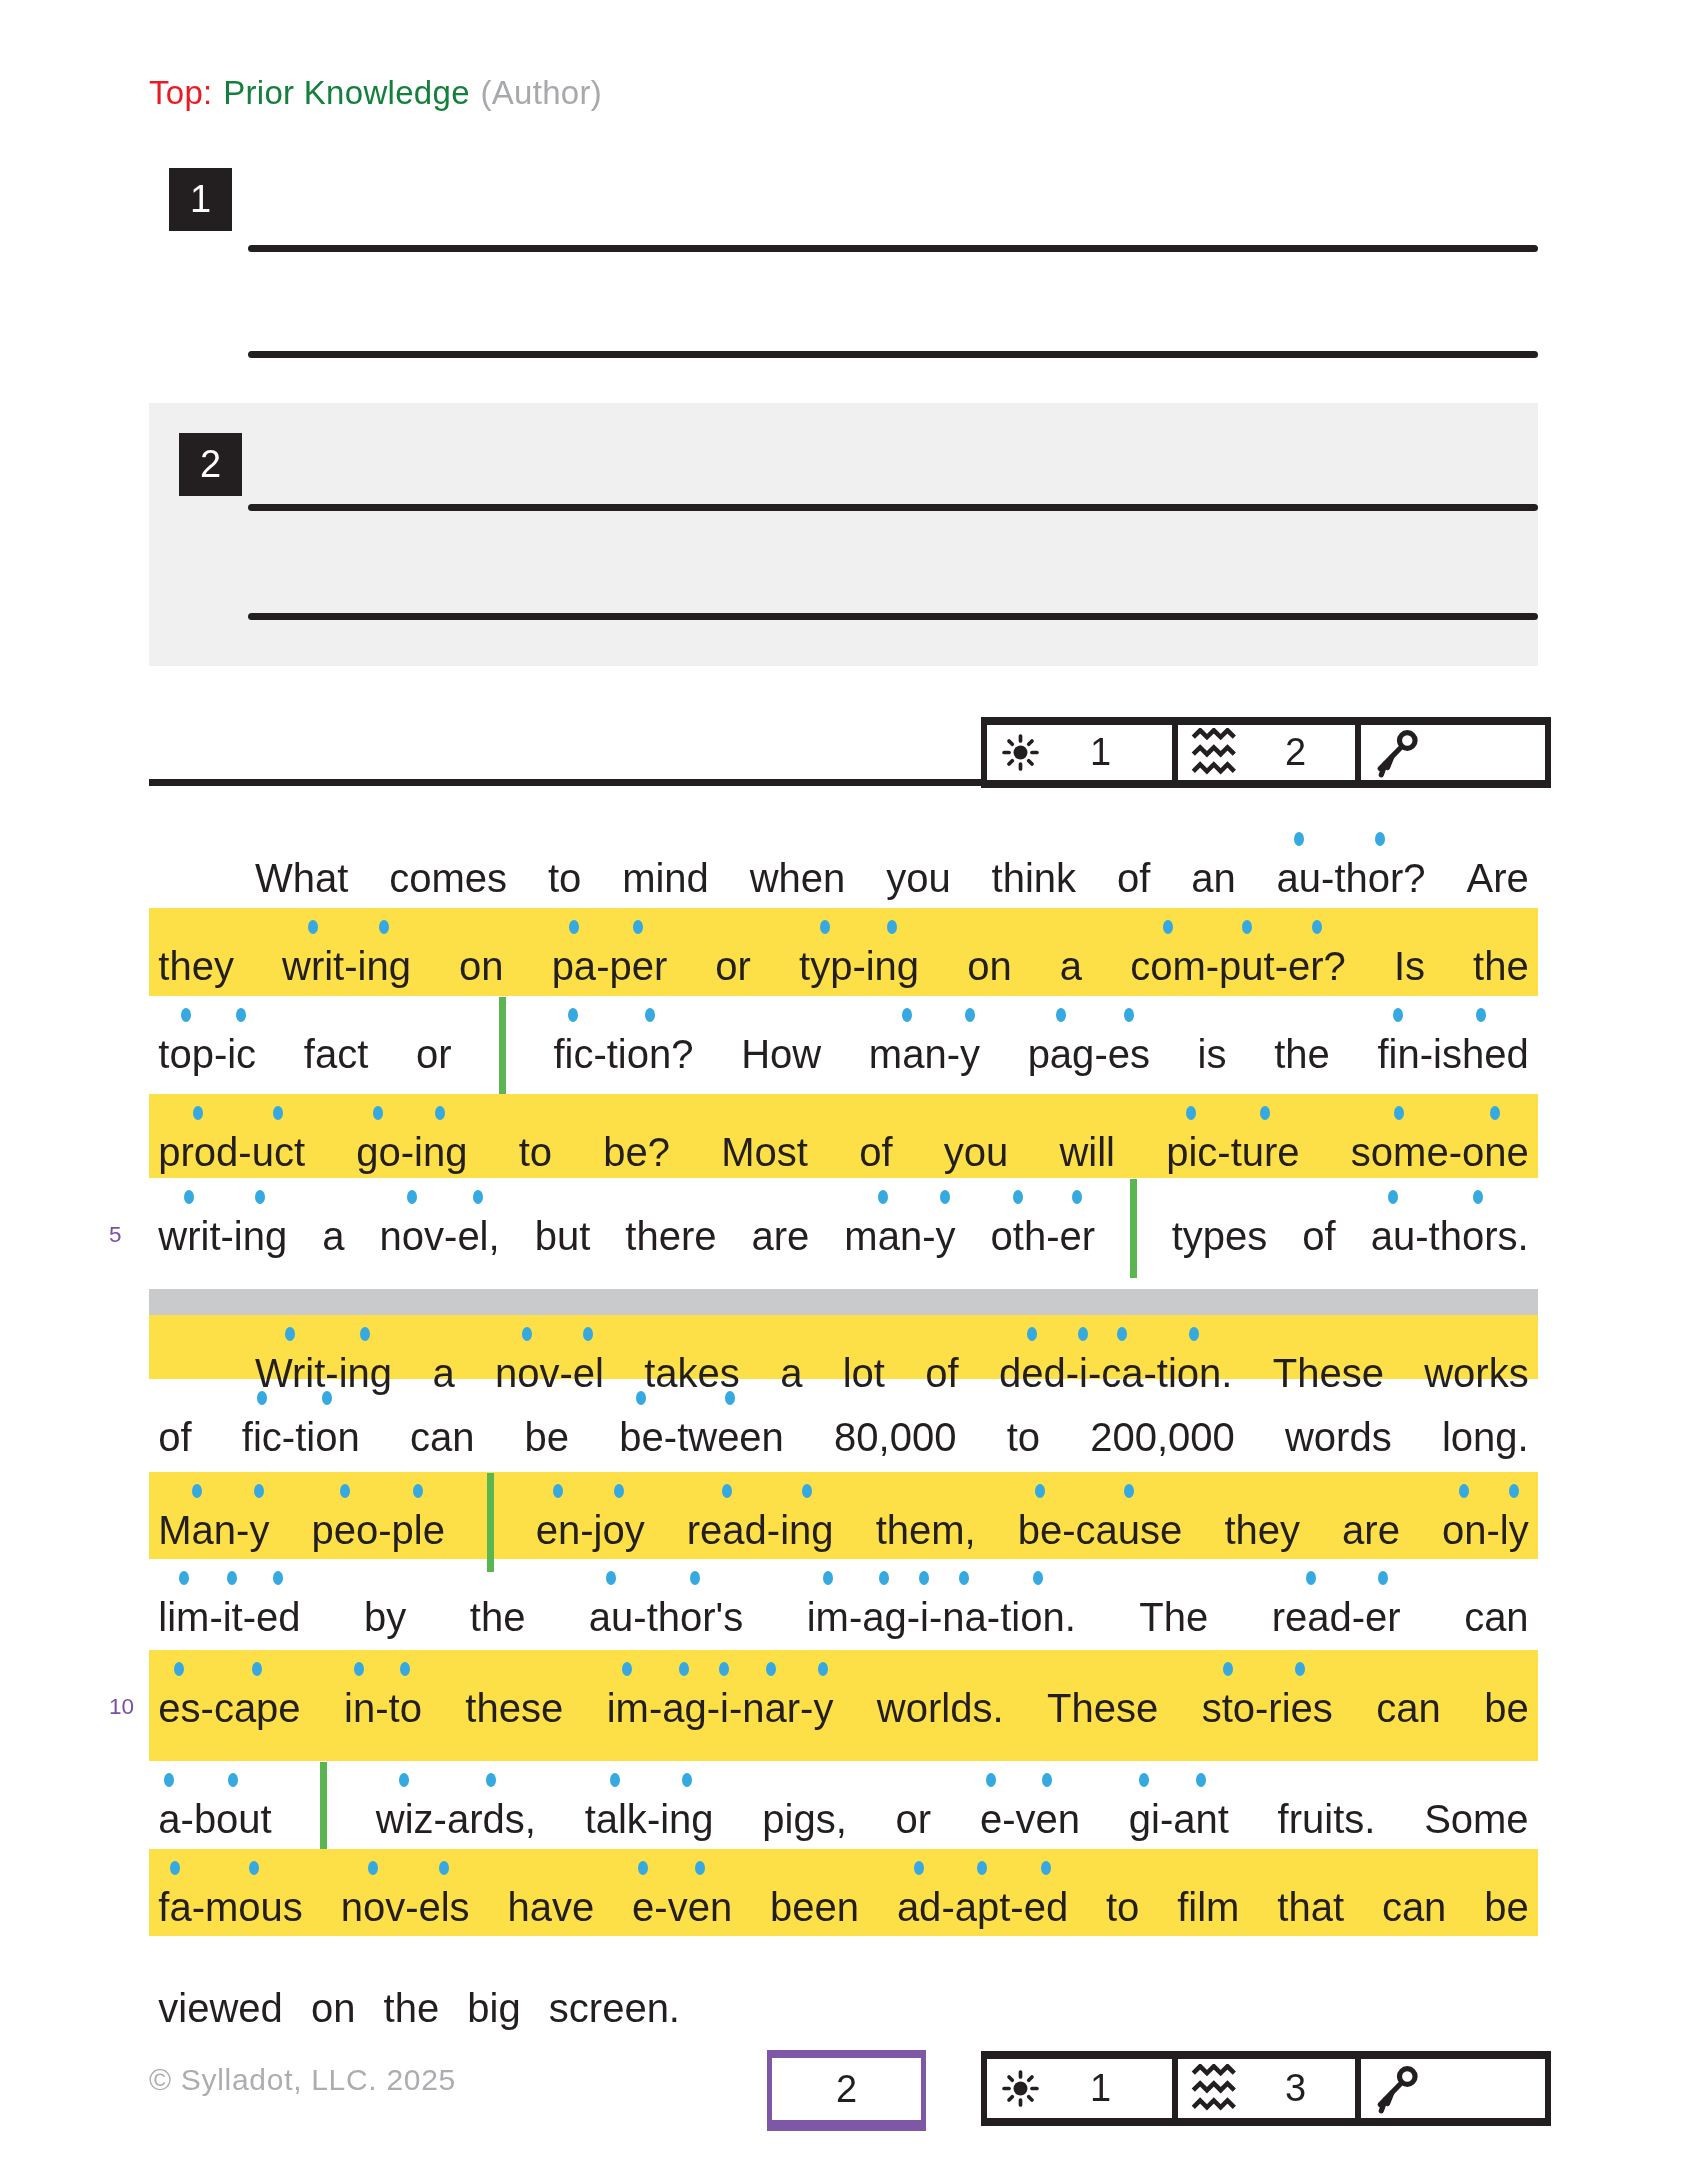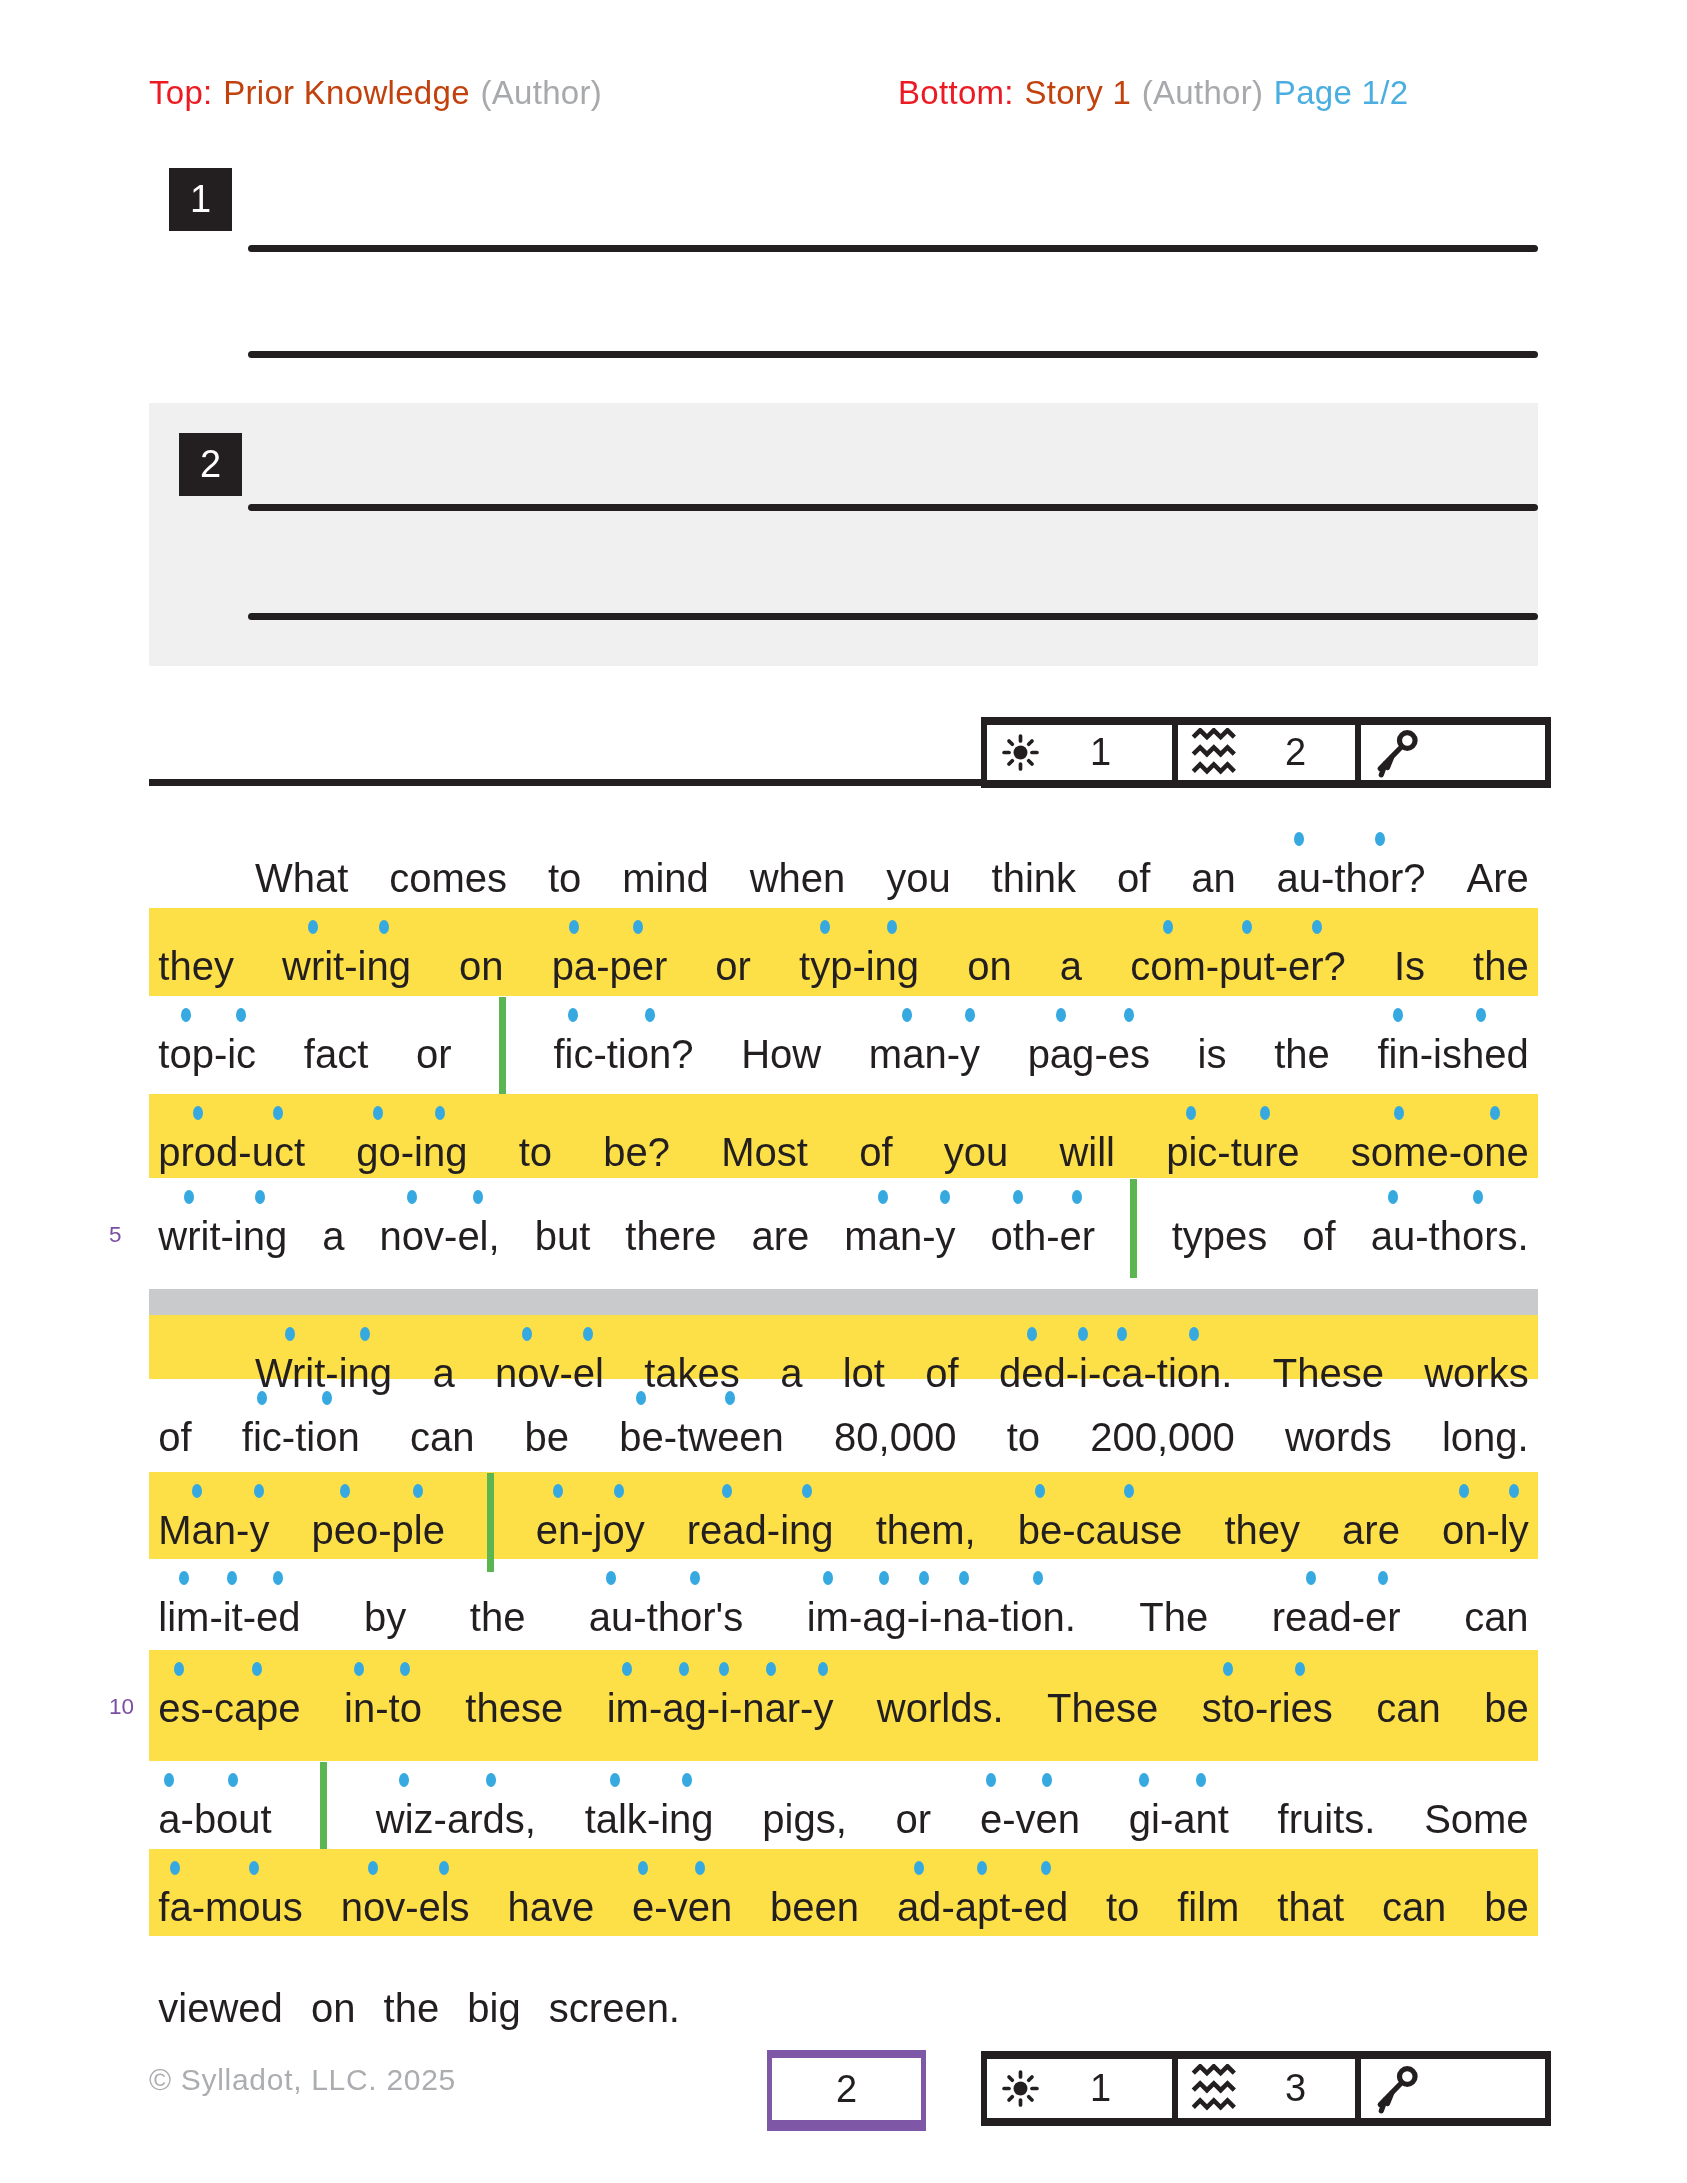--- a/index.html
+++ b/index.html
@@ -2,21 +2,21 @@
 <html style="font-size:10.6px"><head>
 <meta charset="utf-8">
 <style>
   html,body{margin:0;padding:0;background:#ffffff;}
   .page{position:relative;width:1687px;height:2183px;background:#ffffff;overflow:hidden;
         font-family:"Liberation Sans",sans-serif;color:#231F20;}
 
   
   .hdr{position:absolute;top:74px;font-size:33px;letter-spacing:0.3px;white-space:nowrap;}
   .hdr .lbl{color:#EC1B23;}
-  .hdr .ttl{color:#c2410c;text-align:center;}
+  .hdr .ttl{color:#15803d;text-align:center;}
   .hdr .sub{color:#A7A9AC;}
   .hdr .pg{color:#4AAFE0;}
   .hdr span{margin-right:10.6px;}
 
   
   .numbox{position:absolute;width:63px;height:63px;background:#231F20;color:#ffffff;
           display:flex;align-items:center;justify-content:center;font-size:38px;}
   .wline{position:absolute;height:7.3px;background:#231F20;border-radius:4px;}
   .graybox{position:absolute;background:#F0F0F1;}
 
@@ -55,23 +55,20 @@
   .lnum{position:absolute;left:-40px;top:44px;font-size:22.5px;color:#7A4FA3;}
 </style>
 </head>
 <body>
 
 <div class="page">
 
   <div class="hdr" style="left:149px;">
     <span class="lbl">Top:</span><span class="ttl">Prior Knowledge</span><span class="sub">(Author)</span>
   </div>
-  <div class="hdr" style="left:898px;">
-    <span class="lbl">Bottom:</span><span class="ttl">Story 1</span><span class="sub">(Author)</span><span class="pg">Page 1/2</span>
-  </div>
 
   <div class="numbox" style="left:169px;top:168px;">1</div>
   <div class="wline" style="left:248px;top:245px;width:1290px;"></div>
   <div class="wline" style="left:248px;top:351px;width:1290px;"></div>
 
   <div class="graybox" style="left:149px;top:403px;width:1389px;height:263px;"></div>
   <div class="numbox" style="left:179px;top:433px;">2</div>
   <div class="wline" style="left:248px;top:504px;width:1290px;"></div>
   <div class="wline" style="left:248px;top:613px;width:1290px;"></div>
 

